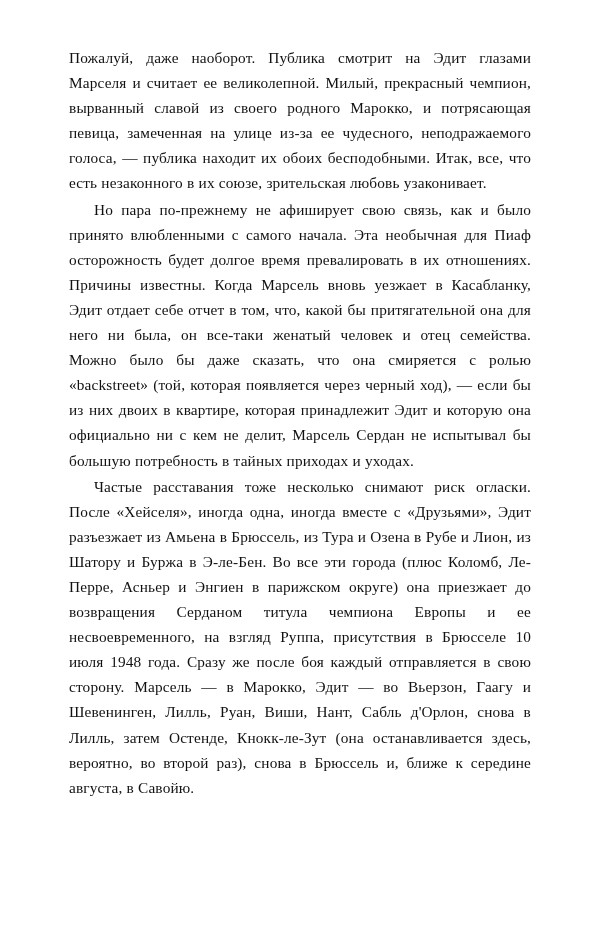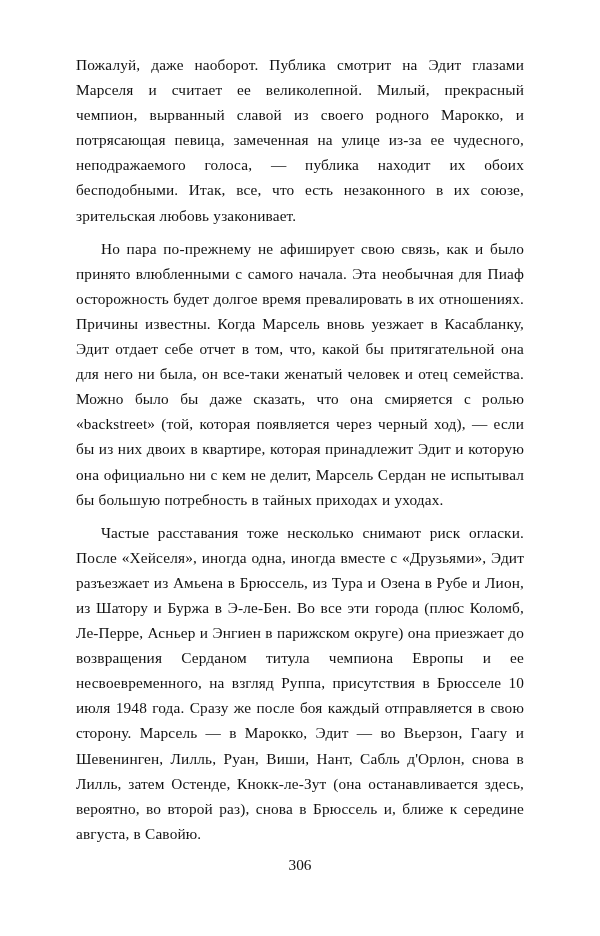--- a/index.html
+++ b/index.html
@@ -27,21 +27,21 @@
   .body-text {
     font-size: 15.3px;
     line-height: 25.1px;
     text-align: justify;
     text-justify: inter-word;
     color: #111111;
     letter-spacing: 0.01em;
     word-spacing: 0.01em;
   }
   .body-text p {
-    margin: 8px;
+    margin: 1px;
     text-indent: 25px;
   }
   .body-text p.no-indent {
     text-indent: 0;
   }
   .folio {
     position: absolute;
     left: 0;
     right: 0;
     top: 856px;
@@ -55,15 +55,14 @@
 <body>
 
 <div class="page">
 
   <div class="body-text">
     <p class="no-indent">Пожалуй, даже наоборот. Публика смотрит на Эдит глазами Марселя и считает ее великолепной. Милый, прекрасный чемпион, вырванный славой из своего родного Марокко, и потрясающая певица, замеченная на улице из-за ее чудесного, неподражаемого голоса, — публика находит их обоих бесподобными. Итак, все, что есть незаконного в их союзе, зрительская любовь узаконивает.</p>
     <p>Но пара по-прежнему не афиширует свою связь, как и было принято влюбленными с самого начала. Эта необычная для Пиаф осторожность будет долгое время превалировать в их отношениях. Причины известны. Когда Марсель вновь уезжает в Касабланку, Эдит отдает себе отчет в том, что, какой бы притягательной она для него ни была, он все-таки женатый человек и отец семейства. Можно было бы даже сказать, что она смиряется с ролью «backstreet» (той, которая появляется через черный ход), — если бы из них двоих в квартире, которая принадлежит Эдит и которую она официально ни с кем не делит, Марсель Сердан не испытывал бы большую потребность в тайных приходах и уходах.</p>
     <p>Частые расставания тоже несколько снимают риск огласки. После «Хейселя», иногда одна, иногда вместе с «Друзьями», Эдит разъезжает из Амьена в Брюссель, из Тура и Озена в Рубе и Лион, из Шатору и Буржа в Э-ле-Бен. Во все эти города (плюс Коломб, Ле-Перре, Асньер и Энгиен в парижском округе) она приезжает до возвращения Серданом титула чемпиона Европы и ее несвоевременного, на взгляд Руппа, присутствия в Брюсселе 10 июля 1948 года. Сразу же после боя каждый отправляется в свою сторону. Марсель — в Марокко, Эдит — во Вьерзон, Гаагу и Шевенинген, Лилль, Руан, Виши, Нант, Сабль д'Орлон, снова в Лилль, затем Остенде, Кнокк-ле-Зут (она останавливается здесь, вероятно, во второй раз), снова в Брюссель и, ближе к середине августа, в Савойю.</p>
   </div>
 
-  <div class="folio">306</div>
 
 </div>
 
 </body></html>

